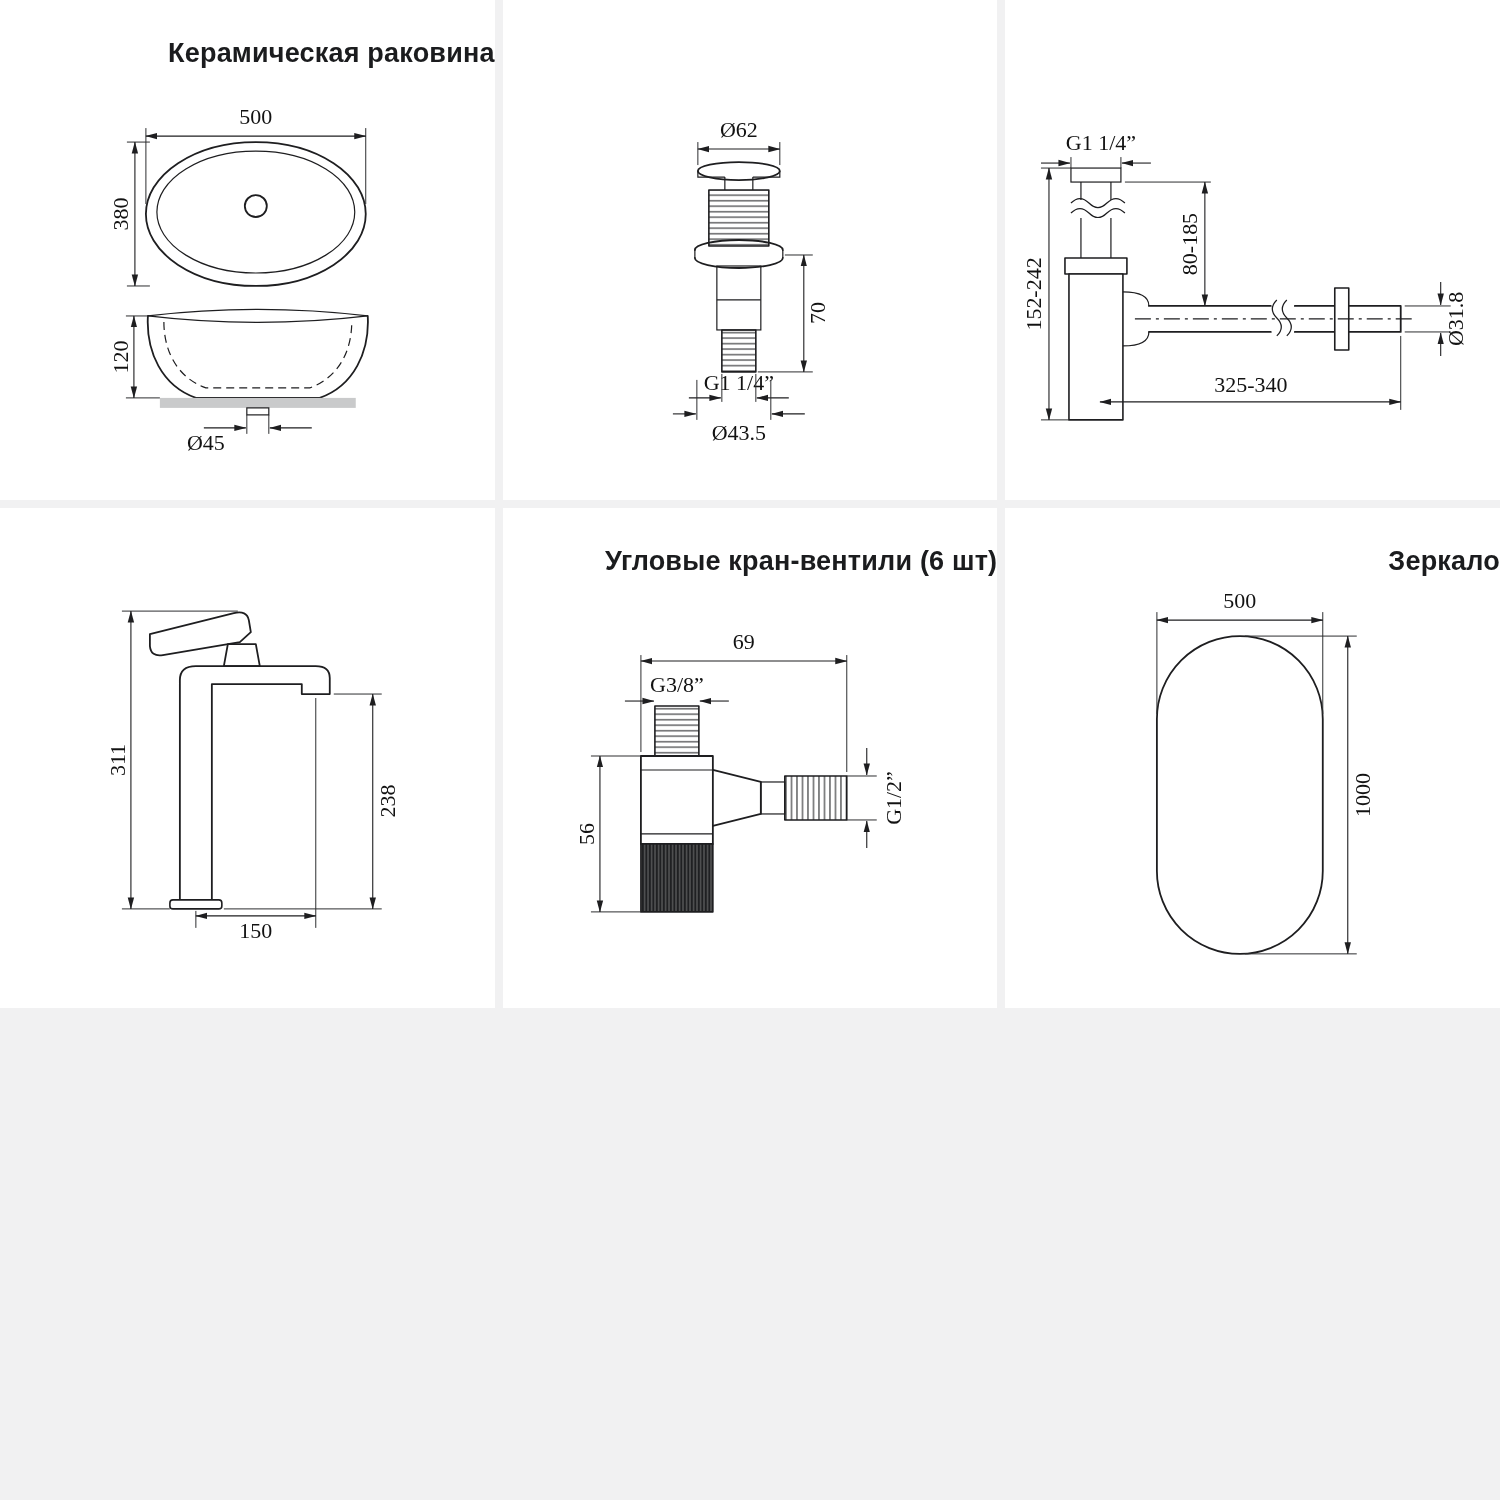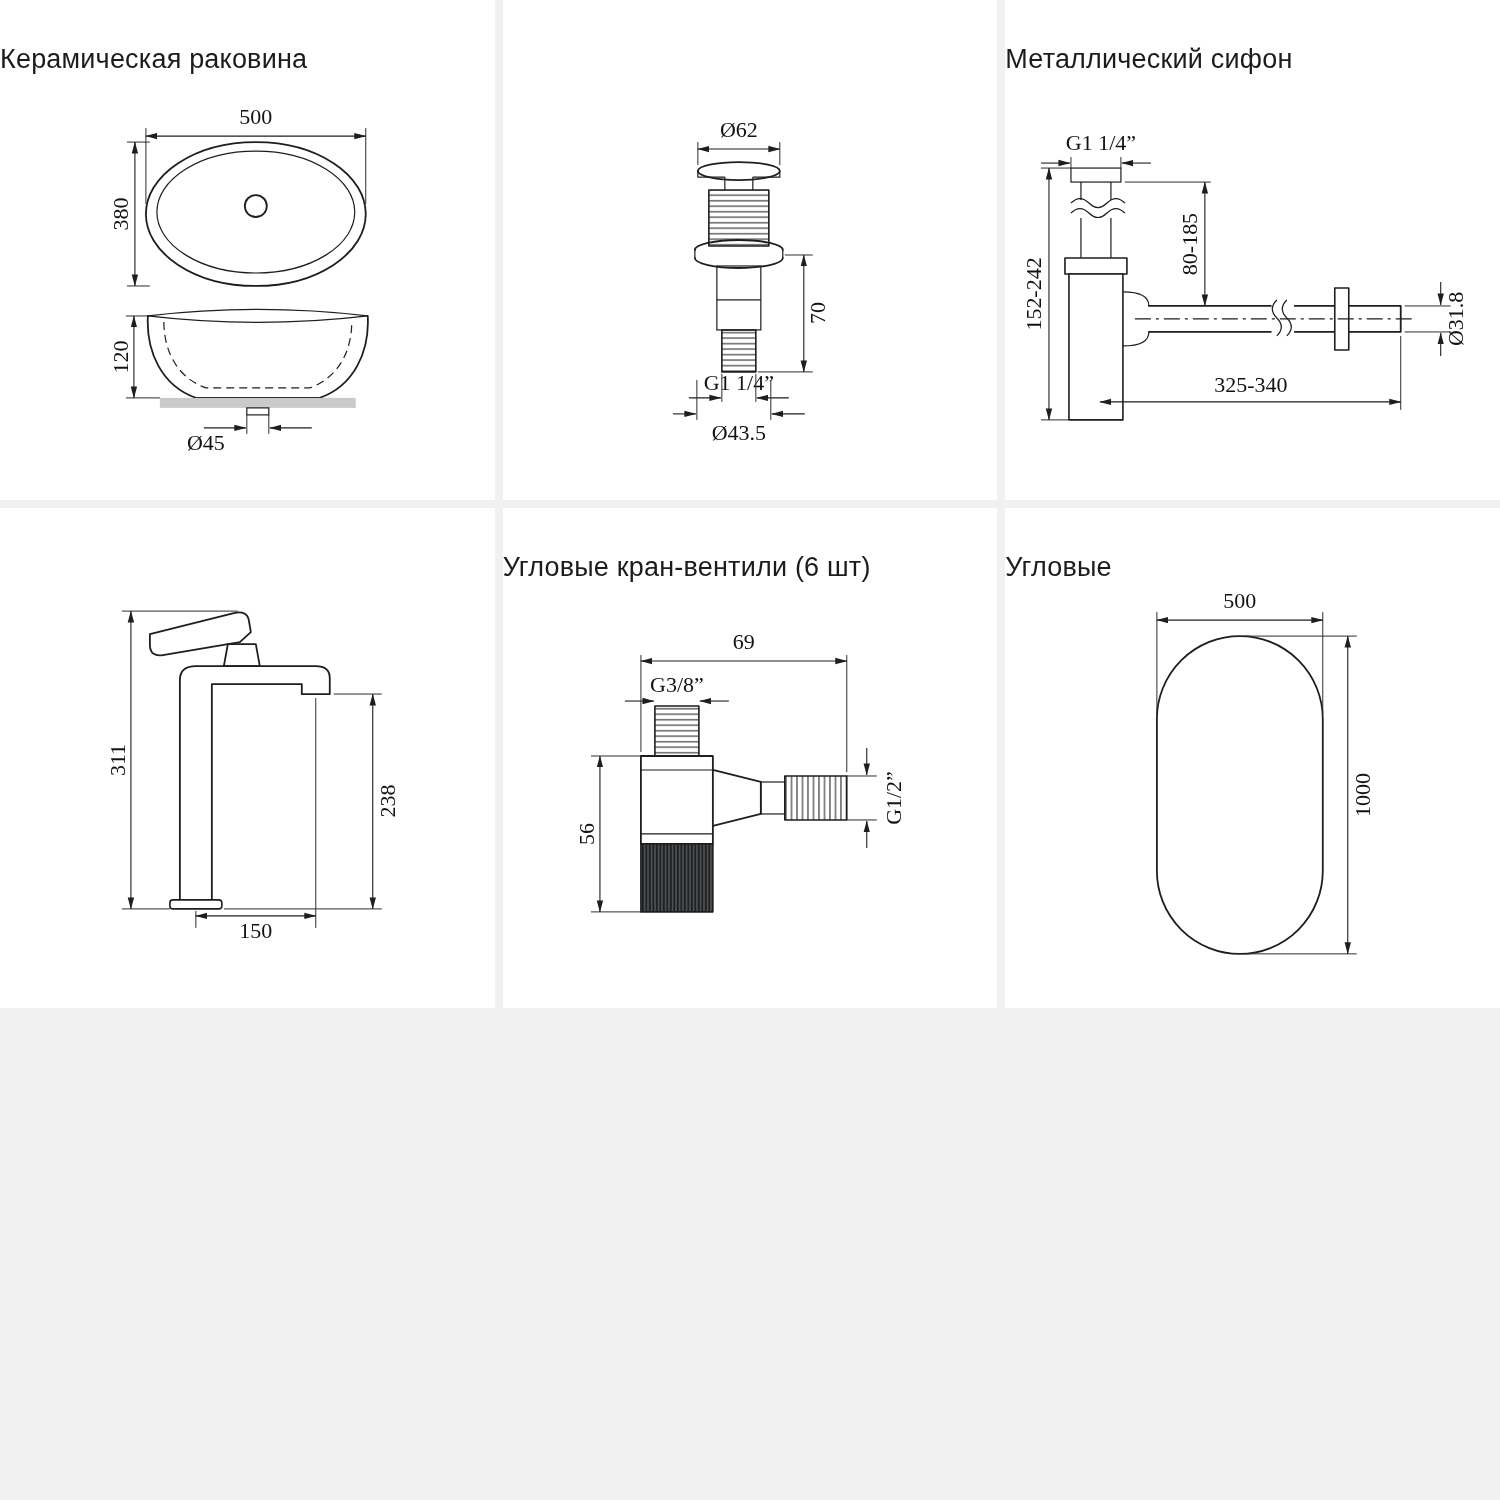--- a/index.html
+++ b/index.html
@@ -1,21 +1,21 @@
 <!DOCTYPE html>
 <html><head>
 <meta charset="utf-8">
 <style>
   * { margin:0; padding:0; box-sizing:border-box; }
   html,body { width:1500px; height:1500px; }
   body { background:#f1f1f2; font-family:"Liberation Sans", sans-serif; overflow:hidden; }
   .grid { display:grid; grid-template-columns:repeat(3,1fr); gap:8px; width:1500px; }
   .panel { background:#ffffff; height:500px; position:relative; }
-  .panel-title { position:absolute; top:44px; left:0; right:0; text-align:left;
-                 font-weight:400; font-size:27px; color:#1b1c1e; letter-spacing:.2px; }
+  .panel-title { position:absolute; top:38px; left:0; right:0; text-align:right;
+                 font-weight:700; font-size:27px; color:#1b1c1e; letter-spacing:.2px; }
   .panel svg { position:absolute; left:0; top:0; width:100%; height:100%; }
   text.dim { font-family:"Liberation Serif", serif; font-size:22px; fill:#121212; }
   .ol  { fill:none; stroke:#1e1e20; stroke-width:1.8; stroke-linejoin:round; stroke-linecap:round; }
   .olp { stroke:#1e1e20; stroke-width:1.6; stroke-linejoin:round; }
   .tl  { fill:none; stroke:#1e1e20; stroke-width:1.2; }
   .ext { fill:none; stroke:#2c2d2f; stroke-width:1; }
   .dml { fill:none; stroke:#1e1e20; stroke-width:1.1; }
 </style>
 </head>
 <body>
@@ -107,21 +107,20 @@
       <g>
         <path class="ext" d="M194,380 V420 M268,380 V420"></path>
         <path class="dml" d="M170,414 H193" marker-end="url(#ar2)"></path>
         <path class="dml" d="M302,414 H269" marker-end="url(#ar2)"></path>
         <text class="dim" x="236" y="440" text-anchor="middle">Ø43.5</text>
       </g>
     </svg>
   </section>
 
   <section class="panel">
-    <h2 class="panel-title">Металлический сифон</h2>
     <svg viewBox="0 0 495 500">
       <defs>
         <marker id="ar3" viewBox="0 0 12 8" refX="11.5" refY="4" markerWidth="12" markerHeight="8" markerUnits="userSpaceOnUse" orient="auto-start-reverse">
           <path d="M0,0.8 L12,4 L0,7.2 Z" fill="#1e1e20"></path>
         </marker>
       </defs>
       <g>
         <rect class="tl" x="66" y="168" width="50" height="14" fill="#ffffff"></rect>
         <path class="tl" d="M76,182 V200 M106,182 V200"></path>
         <path class="tl" d="M66,203 q9,-9 18,0 t18,0 t18,0"></path>
@@ -243,21 +242,21 @@
       <g>
         <path class="ext" d="M344,268 H374 M344,312 H374"></path>
         <path class="dml" d="M364,240 V267" marker-end="url(#ar5)"></path>
         <path class="dml" d="M364,340 V313" marker-end="url(#ar5)"></path>
         <text class="dim" text-anchor="middle" transform="rotate(-90 398 290)" x="398" y="290">G1/2”</text>
       </g>
     </svg>
   </section>
 
   <section class="panel">
-    <h2 class="panel-title">Угловые</h2>
+    <h2 class="panel-title">Зеркало</h2>
     <svg viewBox="0 0 495 500">
       <defs>
         <marker id="ar6" viewBox="0 0 12 8" refX="11.5" refY="4" markerWidth="12" markerHeight="8" markerUnits="userSpaceOnUse" orient="auto-start-reverse">
           <path d="M0,0.8 L12,4 L0,7.2 Z" fill="#1e1e20"></path>
         </marker>
       </defs>
       <g>
         <rect class="ol" x="152" y="128" width="166" height="318" rx="83" ry="83"></rect>
       </g>
       <g>

